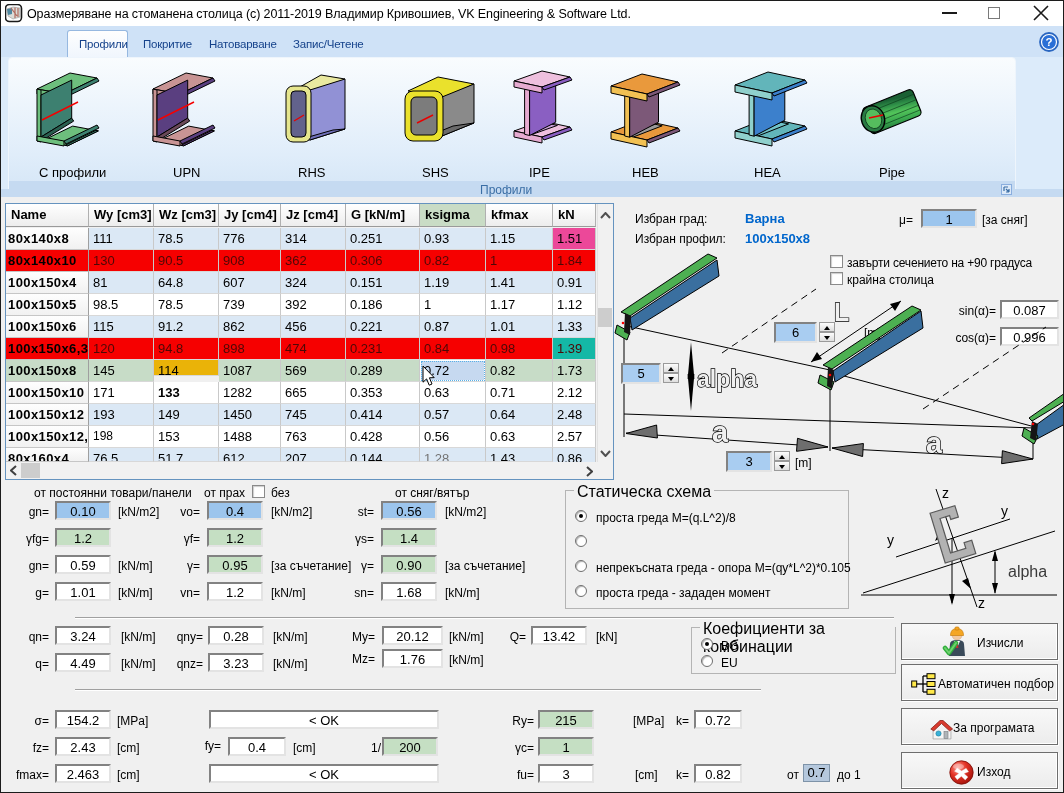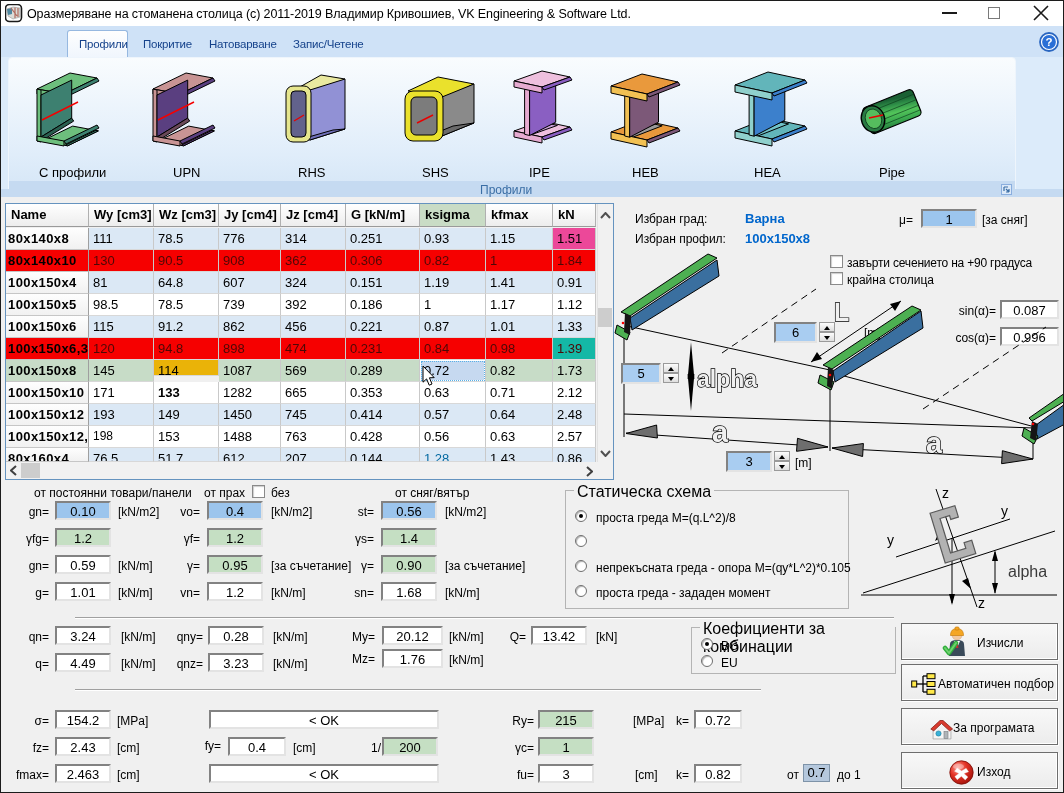--- a/index.html
+++ b/index.html
@@ -272,21 +272,21 @@
       <div class="abs" style="left:340px;top:222px;width:74px;height:22px;background:#ffffff;color:#000;border-right:1px solid #c9c9c9;border-bottom:1px solid #d8d8d8;font-size:13px;line-height:21px;padding-left:4px;overflow:hidden;">0.428</div>
       <div class="abs" style="left:414px;top:222px;width:66px;height:22px;background:#ffffff;color:#000;border-right:1px solid #c9c9c9;border-bottom:1px solid #d8d8d8;font-size:13px;line-height:21px;padding-left:4px;overflow:hidden;">0.56</div>
       <div class="abs" style="left:480px;top:222px;width:67px;height:22px;background:#ffffff;color:#000;border-right:1px solid #c9c9c9;border-bottom:1px solid #d8d8d8;font-size:13px;line-height:21px;padding-left:4px;overflow:hidden;">0.63</div>
       <div class="abs" style="left:547px;top:222px;width:43px;height:22px;background:#ffffff;color:#000;border-right:1px solid #c9c9c9;border-bottom:1px solid #d8d8d8;font-size:13px;line-height:21px;padding-left:4px;overflow:hidden;">2.57</div>
 <div class="abs" style="left:0px;top:244px;width:83px;height:14px;background:linear-gradient(#fefefe,#f1f1f1);border-right:1px solid #9f9f9f;border-bottom:1px solid #c6c6c6;font-weight:bold;font-size:13px;letter-spacing:.4px;line-height:21px;padding-left:2px;overflow:hidden;">80x160x4</div>
       <div class="abs" style="left:83px;top:244px;width:65px;height:14px;background:#dbe8f5;color:#000;border-right:1px solid #c9c9c9;border-bottom:1px solid #d8d8d8;font-size:13px;line-height:21px;padding-left:4px;overflow:hidden;">76.5</div>
       <div class="abs" style="left:148px;top:244px;width:65px;height:14px;background:#dbe8f5;color:#000;border-right:1px solid #c9c9c9;border-bottom:1px solid #d8d8d8;font-size:13px;line-height:21px;padding-left:4px;overflow:hidden;">51.7</div>
       <div class="abs" style="left:213px;top:244px;width:62px;height:14px;background:#dbe8f5;color:#000;border-right:1px solid #c9c9c9;border-bottom:1px solid #d8d8d8;font-size:13px;line-height:21px;padding-left:4px;overflow:hidden;">612</div>
       <div class="abs" style="left:275px;top:244px;width:65px;height:14px;background:#dbe8f5;color:#000;border-right:1px solid #c9c9c9;border-bottom:1px solid #d8d8d8;font-size:13px;line-height:21px;padding-left:4px;overflow:hidden;">207</div>
       <div class="abs" style="left:340px;top:244px;width:74px;height:14px;background:#dbe8f5;color:#000;border-right:1px solid #c9c9c9;border-bottom:1px solid #d8d8d8;font-size:13px;line-height:21px;padding-left:4px;overflow:hidden;">0.144</div>
-      <div class="abs" style="left:414px;top:244px;width:66px;height:14px;background:#dbe8f5;color:#0369a1;border-right:1px solid #c9c9c9;border-bottom:1px solid #d8d8d8;font-size:13px;line-height:21px;padding-left:4px;overflow:hidden;">1.28</div>
+      <div class="abs" style="left:414px;top:244px;width:66px;height:14px;background:#dbe8f5;color:#737373;border-right:1px solid #c9c9c9;border-bottom:1px solid #d8d8d8;font-size:13px;line-height:21px;padding-left:4px;overflow:hidden;">1.28</div>
       <div class="abs" style="left:480px;top:244px;width:67px;height:14px;background:#dbe8f5;color:#000;border-right:1px solid #c9c9c9;border-bottom:1px solid #d8d8d8;font-size:13px;line-height:21px;padding-left:4px;overflow:hidden;">1.43</div>
       <div class="abs" style="left:547px;top:244px;width:43px;height:18px;background:#dbe8f5;color:#000;border-right:1px solid #c9c9c9;border-bottom:1px solid #d8d8d8;font-size:13px;line-height:21px;padding-left:4px;overflow:hidden;">0.86</div>
 <div class="abs" style="left:591px;top:0;width:16px;height:258px;background:#f1f1f1;border-left:1px solid #e2e2e2;"></div>
 <svg class="abs" style="left:594px;top:8px;" width="11" height="7" viewBox="0 0 11 7">
         <path d="M1 6 L5.5 1 L10 6" fill="none" stroke="#505050" stroke-width="2"></path>
       </svg>
 <div class="abs" style="left:592px;top:104px;width:14px;height:19px;background:#cdcdcd;"></div>
 <svg class="abs" style="left:594px;top:246px;" width="11" height="7" viewBox="0 0 11 7">
         <path d="M1 1 L5.5 6 L10 1" fill="none" stroke="#505050" stroke-width="2"></path>
       </svg>

